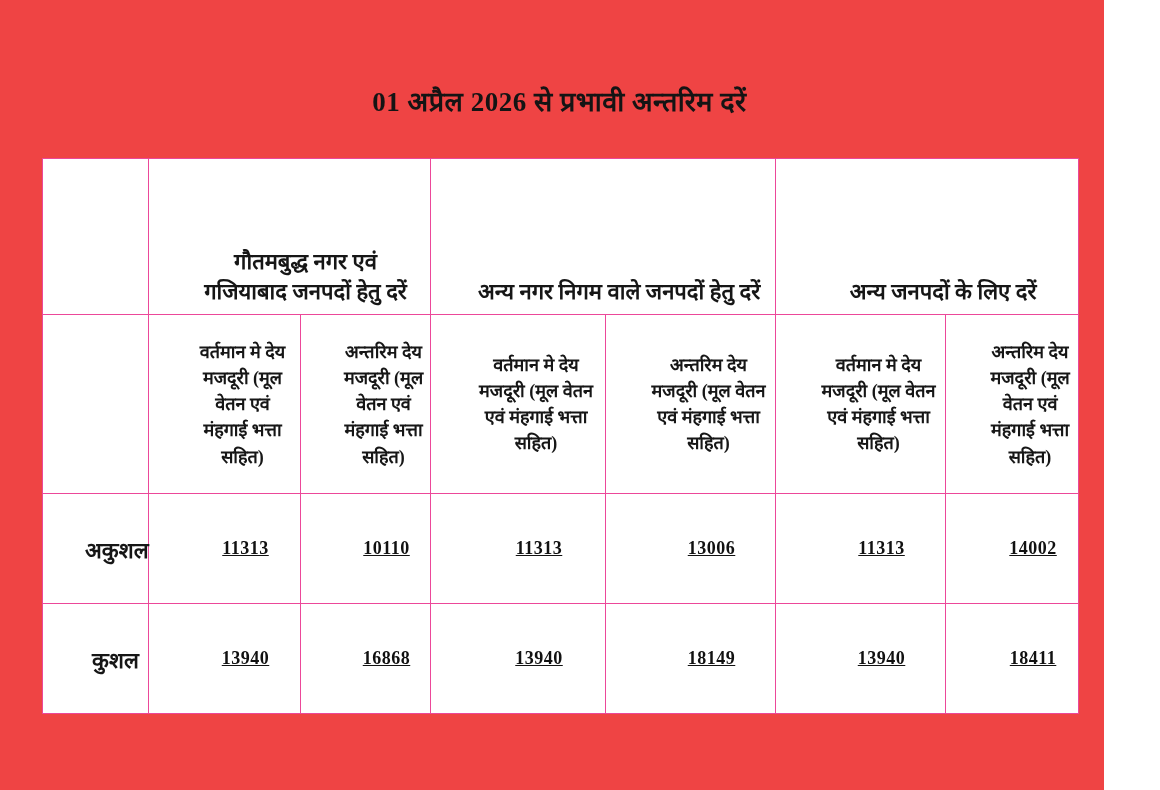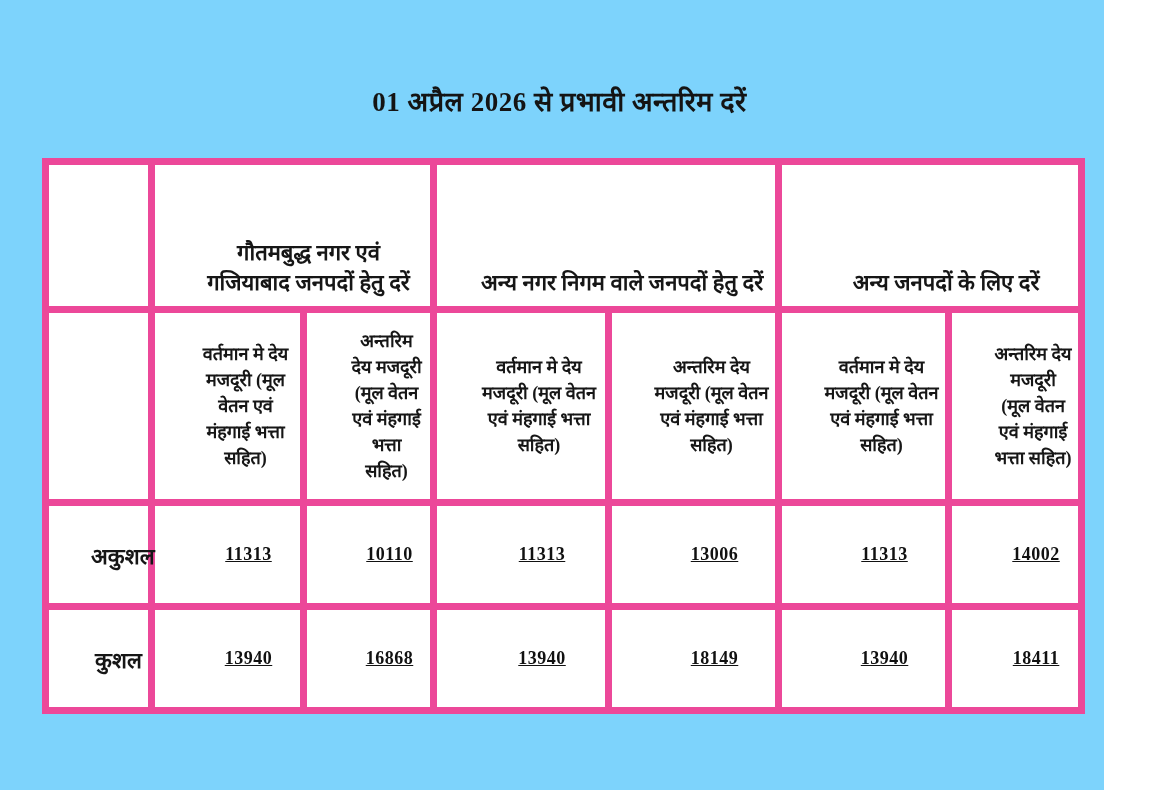--- a/index.html
+++ b/index.html
@@ -6,42 +6,42 @@
   html, body {
     width: 1160px; height: 790px;
     background: #ffffff;
     font-family: "Liberation Serif", "DejaVu Serif", serif;
     color: #1c1c1c;
     overflow: hidden;
   }
   .page {
     position: relative;
     width: 1104px; height: 790px;
-    background: #7dd3fc;
+    background: #ef4444;
   }
   .doc-title {
     position: absolute;
     top: 82px; left: 42px;
     width: 1035px;
     text-align: center;
     font-size: 27px;
     font-weight: bold;
     letter-spacing: 0.5px;
     color: #141414;
   }
   table.rates {
     position: absolute;
     top: 158px; left: 42px;
     width: 1036px;
     height: 556px;
     border-collapse: collapse;
     table-layout: fixed;
   }
   table.rates td, table.rates th {
-    border: 7px solid #ec4899;
+    border: 1px solid #ec4899;
     text-align: center;
     font-weight: bold;
     background: #ffffff;
     padding-left: 42px;
   }
   col.c-label { width: 106px; }
   col.c1 { width: 152px; }
   col.c2 { width: 130px; }
   col.c3 { width: 175px; }
   col.c4 { width: 170px; }

